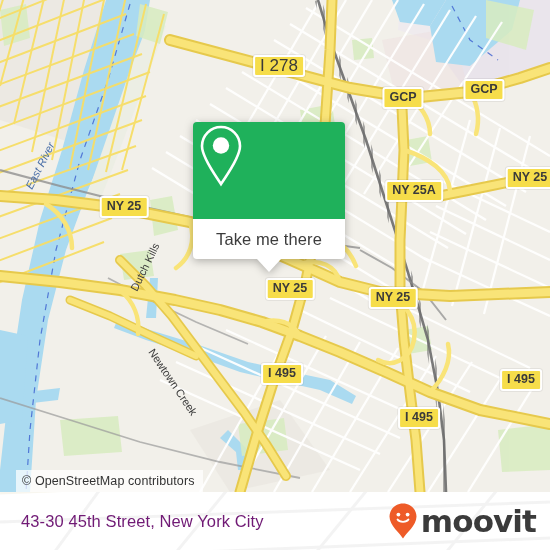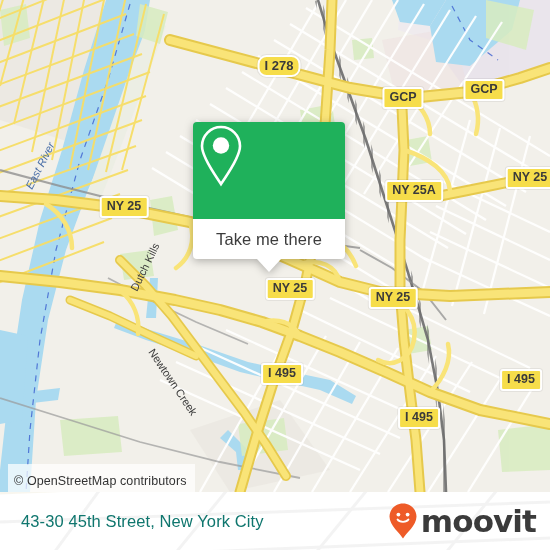--- a/index.html
+++ b/index.html
@@ -7,42 +7,42 @@
        font-family:"Liberation Sans","DejaVu Sans",sans-serif;}
 
   #app{position:relative;width:550px;height:550px;overflow:hidden;background:#fff;}
 
   
   .map{position:absolute;left:0;top:0;width:550px;height:492px;overflow:hidden;
        background:#f2f0ea;}
   .map svg{position:absolute;left:0;top:0;}
 
   
-  .attrib{position:absolute;left:8px;bottom:0;height:22px;line-height:22px;
+  .attrib{position:absolute;left:16px;bottom:0;height:22px;line-height:22px;
           background:rgba(255,255,255,.72);color:#333;font-size:12.5px;
-          padding:6px 8px 0 6px;white-space:nowrap;letter-spacing:.1px;}
+          padding:0 8px 0 6px;white-space:nowrap;letter-spacing:.1px;}
 
   
   .popup{position:absolute;left:193px;top:122px;width:152px;
          border-radius:4px;filter:drop-shadow(0 2px 4px rgba(0,0,0,.28));}
   .popup-top{height:97px;background:#1fb15b;border-radius:4px 4px 0 0;
              display:flex;align-items:center;justify-content:center;}
   .popup-bottom{height:40px;background:#fff;border-radius:0 0 4px 4px;
                 display:flex;align-items:center;justify-content:center;}
   .popup-bottom span{font-size:16.5px;color:#3c3c3c;letter-spacing:.1px;}
   .popup-tail{position:absolute;left:50%;top:137px;transform:translateX(-50%);
               width:0;height:0;border-left:12px solid transparent;
               border-right:12px solid transparent;border-top:13px solid #fff;}
 
   
   .footer{position:absolute;left:0;top:492px;width:550px;height:58px;background:#fff;
           overflow:hidden;}
   .footer-wm{position:absolute;left:0;top:-30px;width:550px;height:110px;opacity:.5;}
   .addr{position:absolute;left:21px;top:0;height:58px;line-height:58px;
-        font-size:16.5px;color:#0f766e;letter-spacing:.1px;white-space:nowrap;}
+        font-size:16.5px;color:#701a75;letter-spacing:.1px;white-space:nowrap;}
   .logo{position:absolute;right:14px;top:0;height:58px;display:flex;
         align-items:center;gap:3px;justify-content:space-between;}
   .logo-word{font-size:31px;color:#3b3b3b;font-weight:bold;letter-spacing:-.9px;
              line-height:1;font-family:"DejaVu Sans",sans-serif;}
 </style>
 </head>
 <body>
 
 <div id="app">
 
@@ -242,21 +242,21 @@
       </g>
 
       <g fill="#4a6fa8" font-size="11" font-family="'Liberation Sans',sans-serif" font-style="italic">
         <text id="wl0" x="32" y="190" transform="rotate(-63 32 190)">East River</text>
         <text id="wl1" x="148" y="352" transform="rotate(56 148 352)" fill="#3c3c3c" font-style="normal">Newtown Creek</text>
         <text id="wl2" x="137" y="292" transform="rotate(-64 137 292)" fill="#3c3c3c" font-style="normal">Dutch Kills</text>
       </g>
     </svg>
 
     <div id="shield-layer">
-        <div style="position: absolute; left: 279px; top: 66px; transform: translate(-50%, -50%); background: rgb(246, 221, 74); border: 2px solid rgb(255, 255, 255); border-radius: 9px; padding: 1px 5px 2px; font-size: 13px; font-weight: bold; color: rgb(58, 58, 58); white-space: nowrap; line-height: 15px; box-shadow: rgba(0, 0, 0, 0.06) 0px 0px 0px 1px;">I 278</div>
+        <div style="position: absolute; left: 279px; top: 66px; transform: translate(-50%, -50%); background: rgb(246, 221, 74); border: 2px solid rgb(255, 255, 255); border-radius: 3px; padding: 1px 5px 2px; font-size: 17px; font-weight: normal; color: rgb(58, 58, 58); white-space: nowrap; line-height: 15px; box-shadow: rgba(0, 0, 0, 0.06) 0px 0px 0px 1px;">I 278</div>
         <div style="position: absolute; left: 403px; top: 98px; transform: translate(-50%, -50%); background: rgb(246, 221, 74); border: 2px solid rgb(255, 255, 255); border-radius: 3px; padding: 1px 5px 2px; font-size: 12.5px; font-weight: bold; color: rgb(58, 58, 58); white-space: nowrap; line-height: 15px; box-shadow: rgba(0, 0, 0, 0.06) 0px 0px 0px 1px;">GCP</div>
         <div style="position: absolute; left: 484px; top: 90px; transform: translate(-50%, -50%); background: rgb(246, 221, 74); border: 2px solid rgb(255, 255, 255); border-radius: 3px; padding: 1px 5px 2px; font-size: 12.5px; font-weight: bold; color: rgb(58, 58, 58); white-space: nowrap; line-height: 15px; box-shadow: rgba(0, 0, 0, 0.06) 0px 0px 0px 1px;">GCP</div>
         <div style="position: absolute; left: 124px; top: 207px; transform: translate(-50%, -50%); background: rgb(246, 221, 74); border: 2px solid rgb(255, 255, 255); border-radius: 3px; padding: 1px 5px 2px; font-size: 12.5px; font-weight: bold; color: rgb(58, 58, 58); white-space: nowrap; line-height: 15px; box-shadow: rgba(0, 0, 0, 0.06) 0px 0px 0px 1px;">NY 25</div>
         <div style="position: absolute; left: 414px; top: 191px; transform: translate(-50%, -50%); background: rgb(246, 221, 74); border: 2px solid rgb(255, 255, 255); border-radius: 3px; padding: 1px 5px 2px; font-size: 12.5px; font-weight: bold; color: rgb(58, 58, 58); white-space: nowrap; line-height: 15px; box-shadow: rgba(0, 0, 0, 0.06) 0px 0px 0px 1px;">NY 25A</div>
         <div style="position: absolute; left: 530px; top: 178px; transform: translate(-50%, -50%); background: rgb(246, 221, 74); border: 2px solid rgb(255, 255, 255); border-radius: 3px; padding: 1px 5px 2px; font-size: 12.5px; font-weight: bold; color: rgb(58, 58, 58); white-space: nowrap; line-height: 15px; box-shadow: rgba(0, 0, 0, 0.06) 0px 0px 0px 1px;">NY 25</div>
         <div style="position: absolute; left: 290px; top: 289px; transform: translate(-50%, -50%); background: rgb(246, 221, 74); border: 2px solid rgb(255, 255, 255); border-radius: 3px; padding: 1px 5px 2px; font-size: 12.5px; font-weight: bold; color: rgb(58, 58, 58); white-space: nowrap; line-height: 15px; box-shadow: rgba(0, 0, 0, 0.06) 0px 0px 0px 1px;">NY 25</div>
         <div style="position: absolute; left: 393px; top: 298px; transform: translate(-50%, -50%); background: rgb(246, 221, 74); border: 2px solid rgb(255, 255, 255); border-radius: 3px; padding: 1px 5px 2px; font-size: 12.5px; font-weight: bold; color: rgb(58, 58, 58); white-space: nowrap; line-height: 15px; box-shadow: rgba(0, 0, 0, 0.06) 0px 0px 0px 1px;">NY 25</div>
         <div style="position: absolute; left: 282px; top: 374px; transform: translate(-50%, -50%); background: rgb(246, 221, 74); border: 2px solid rgb(255, 255, 255); border-radius: 3px; padding: 1px 5px 2px; font-size: 12.5px; font-weight: bold; color: rgb(58, 58, 58); white-space: nowrap; line-height: 15px; box-shadow: rgba(0, 0, 0, 0.06) 0px 0px 0px 1px;">I 495</div>
         <div style="position: absolute; left: 521px; top: 380px; transform: translate(-50%, -50%); background: rgb(246, 221, 74); border: 2px solid rgb(255, 255, 255); border-radius: 3px; padding: 1px 5px 2px; font-size: 12.5px; font-weight: bold; color: rgb(58, 58, 58); white-space: nowrap; line-height: 15px; box-shadow: rgba(0, 0, 0, 0.06) 0px 0px 0px 1px;">I 495</div>
         <div style="position: absolute; left: 419px; top: 418px; transform: translate(-50%, -50%); background: rgb(246, 221, 74); border: 2px solid rgb(255, 255, 255); border-radius: 3px; padding: 1px 5px 2px; font-size: 12.5px; font-weight: bold; color: rgb(58, 58, 58); white-space: nowrap; line-height: 15px; box-shadow: rgba(0, 0, 0, 0.06) 0px 0px 0px 1px;">I 495</div>

